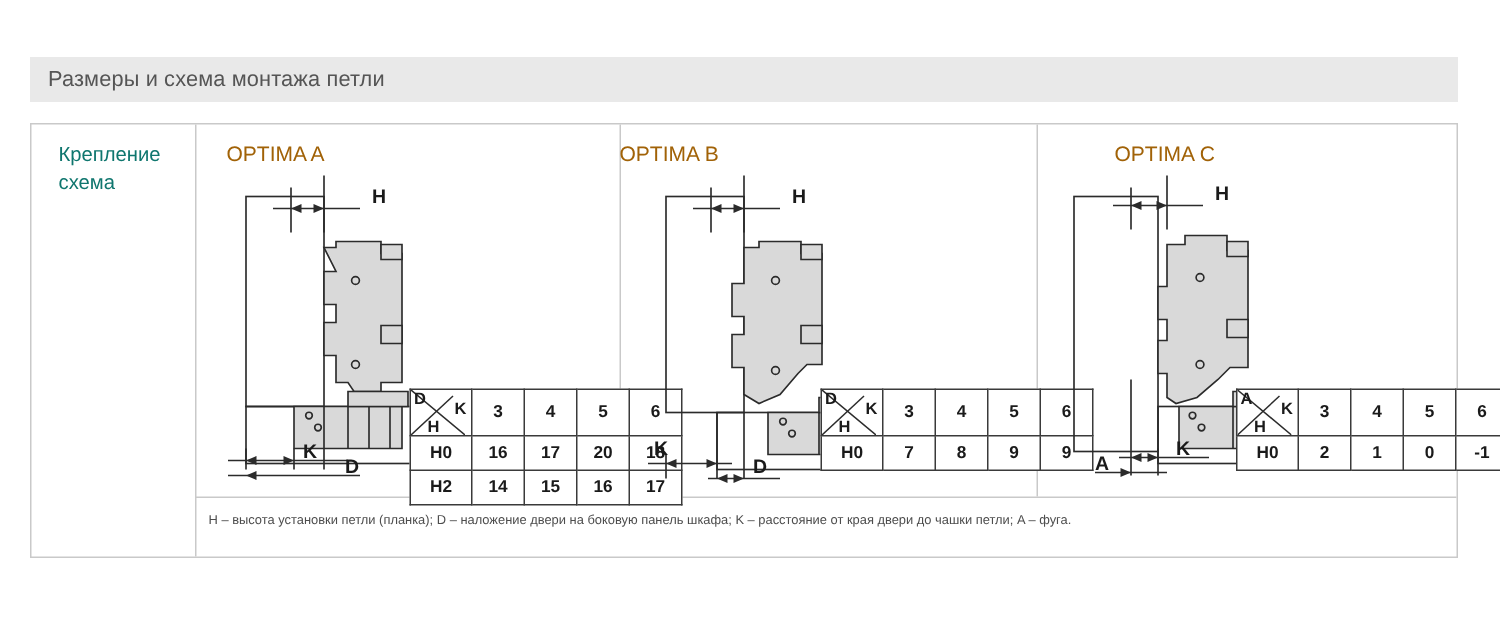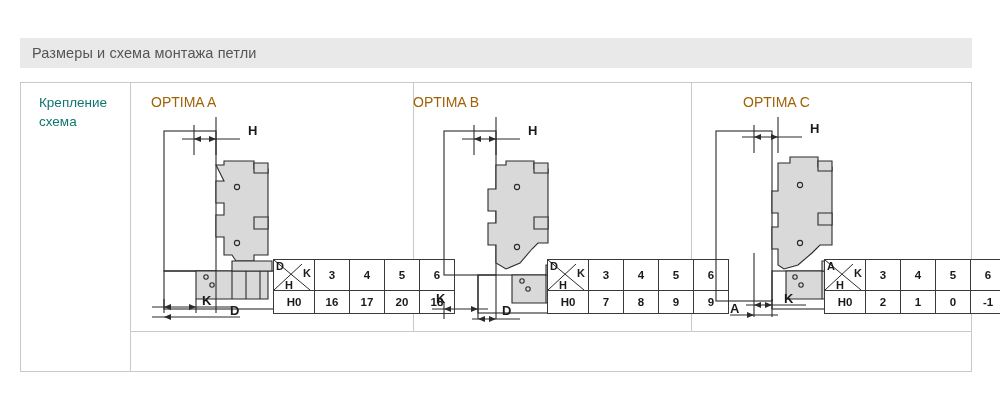--- a/index.html
+++ b/index.html
@@ -226,20 +226,27 @@
         <td>5</td>
         <td>6</td>
       </tr>
       <tr>
         <td class="rowhead">H0</td>
         <td>16</td>
         <td>17</td>
         <td>20</td>
         <td>18</td>
       </tr>
+      <tr>
+        <td class="rowhead">H2</td>
+        <td>14</td>
+        <td>15</td>
+        <td>16</td>
+        <td>17</td>
+      </tr>
     </tbody>
       </table>
 
     <div class="col-title title-b">OPTIMA B</div>
 
     <div class="draw draw-b">
       <svg width="250" height="210" viewBox="0 0 250 210">
         <g stroke="#2b2b2b" fill="none" stroke-width="1.1">
 
           <rect x="28" y="18" width="52" height="144"></rect>
@@ -387,15 +394,16 @@
       <tr>
         <td class="rowhead">H0</td>
         <td>2</td>
         <td>1</td>
         <td>0</td>
         <td>-1</td>
       </tr>
     </tbody>
       </table>
 
+    <div class="footnote">H – высота установки петли (планка); D – наложение двери на боковую панель шкафа; K – расстояние от края двери до чашки петли; A – фуга.</div>
 
   </div>
 </div>
 
 </body></html>

